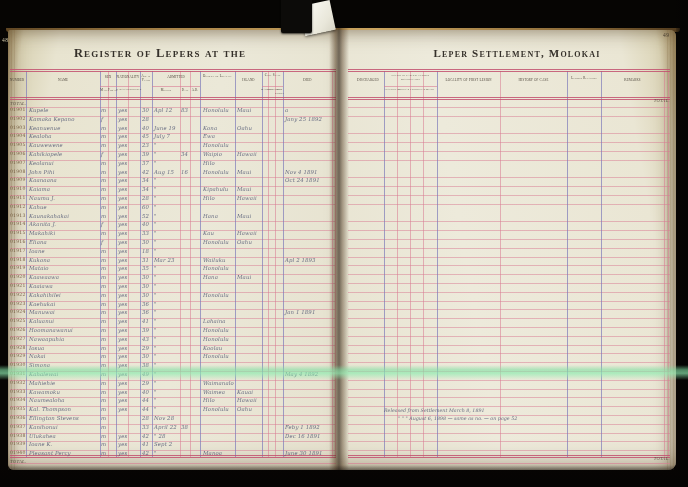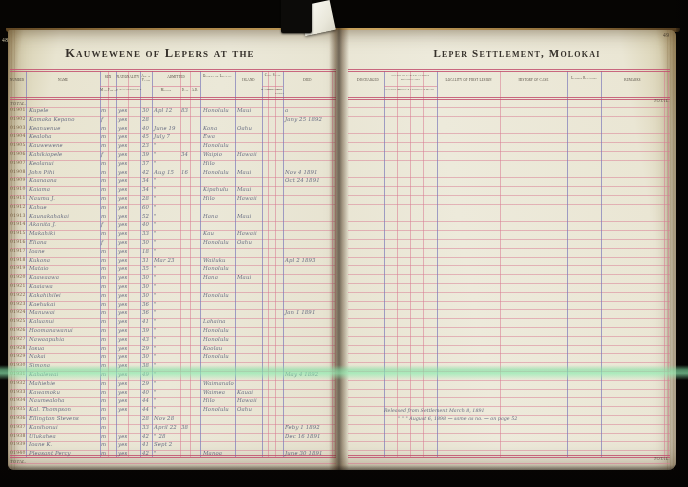--- a/index.html
+++ b/index.html
@@ -66,21 +66,21 @@
   <div class="page right"></div>
   <div class="edge-stripes" style="left:8px;"></div>
   <div class="edge-stripes" style="left:667px;"></div>
 
   <div class="rules-h" style="left:10px;width:325px;"></div>
   <div class="rules-h" style="left:348px;width:322px;"></div>
 
   <div class="pagenum" style="left:2px;top:37px;color:#cfc6a8;">48</div>
   <div class="pagenum" style="left:663px;top:32px;color:#453c2e;">49</div>
 
-  <div class="title" style="left:60px;width:200px;top:46px;font-size:12.5px;">Kauwewene of Lepers at the</div>
+  <div class="title" style="left:60px;width:200px;top:46px;font-size:12.5px;">Register of Lepers at the</div>
   <div class="title" style="left:408px;width:218px;top:47px;font-size:11px;">Leper Settlement, Molokai</div>
 
   <div class="ch" style="left:8px;top:78px;width:18px;">Number</div>
   <div class="ch" style="left:26px;top:78px;width:74px;">Name</div>
   <div class="ch" style="left:100px;top:75px;width:16px;">Sex</div>
   <div class="ch" style="left:100px;top:88px;width:8px;font-size:3px;">Male</div>
   <div class="ch" style="left:108px;top:88px;width:8px;font-size:3px;">Female</div>
   <div class="ch" style="left:116px;top:75px;width:24px;">Nationality</div>
   <div class="ch" style="left:116px;top:88px;width:12px;font-size:2.8px;">Hawaiian</div>
   <div class="ch" style="left:128px;top:88px;width:12px;font-size:2.8px;">Foreigner</div>

